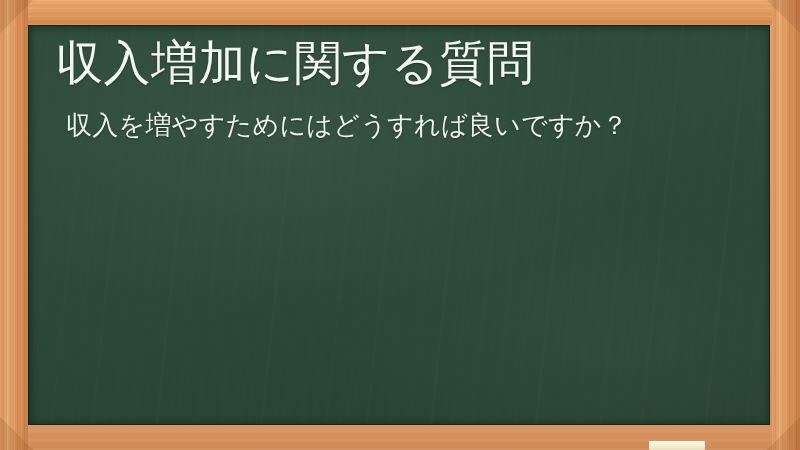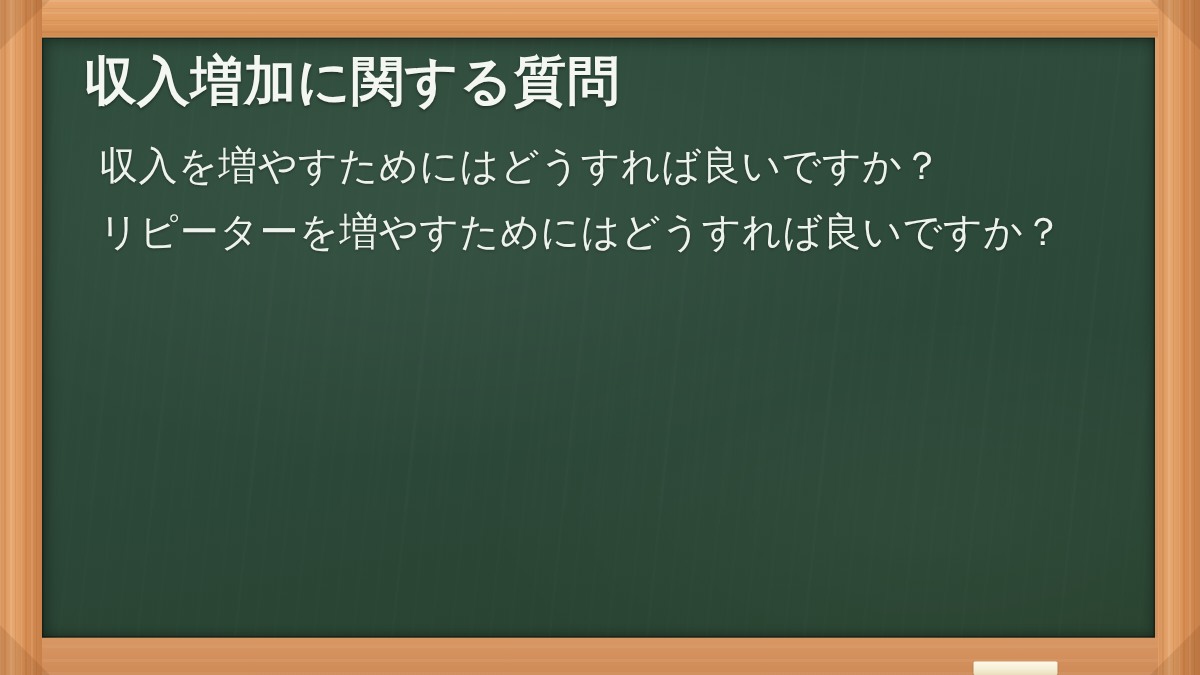--- a/index.html
+++ b/index.html
@@ -158,22 +158,22 @@
     position: absolute;
     inset: 0;
     padding: 9px 30px 0 6px;
     box-sizing: border-box;
   }
 
   .board-title {
     margin: 0;
     padding: 0 0 0 22px;
     color: #f4f6f2;
-    font-size: 35px;
-    font-weight: 700;
+    font-size: 47px;
+    font-weight: 400;
     line-height: 1.22;
     letter-spacing: 0.5px;
     text-shadow: 0 1px 2px rgba(0,0,0,0.35);
     white-space: nowrap;
   }
 
   .board-list {
     list-style: none;
     margin: 16px 0 0 0;
     padding: 0 0 0 26px;
@@ -220,18 +220,17 @@
   <div class="chalk-stick"></div>
 
   <div class="board">
     <div class="board-dust"></div>
 
     <div class="board-content">
       <h1 class="board-title">収入増加に関する質問</h1>
 
       <ul class="board-list">
         <li>収入を増やすためにはどうすれば良いですか？</li>
-        <li>リピーターを増やすためにはどうすれば良いですか？</li>
       </ul>
     </div>
   </div>
 
 </div>
 
 </body></html>

